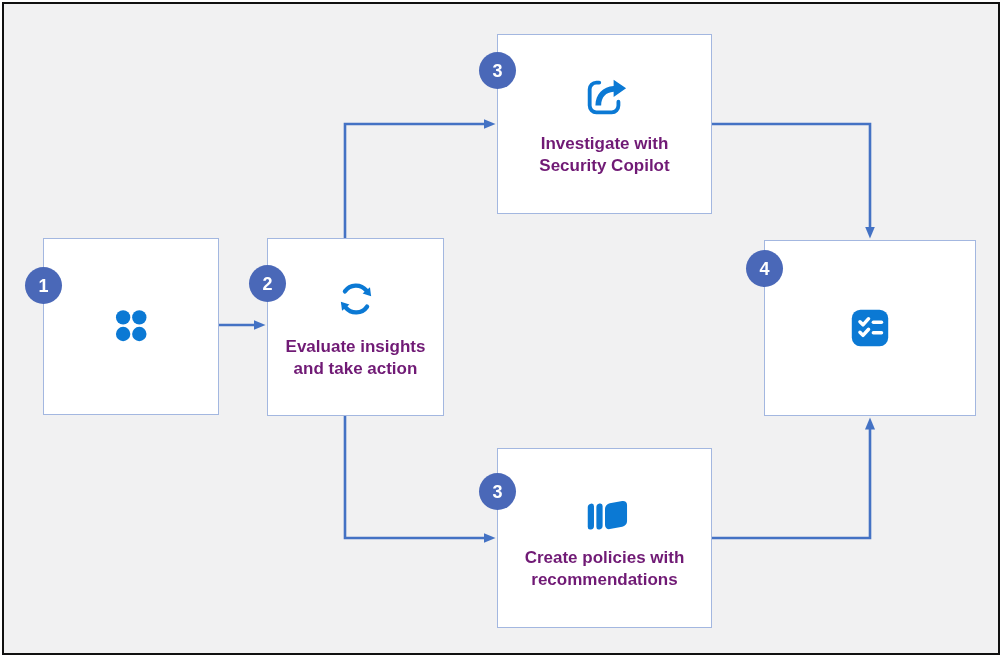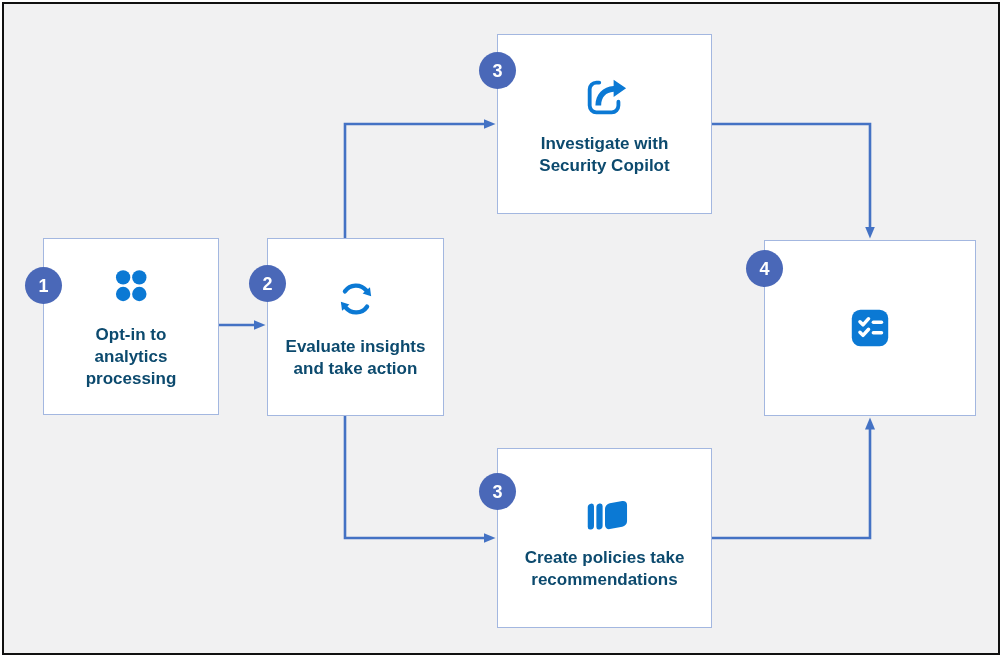--- a/index.html
+++ b/index.html
@@ -72,21 +72,21 @@
 
   .node-icon {
     height: 48px;
     display: flex;
     align-items: center;
     justify-content: center;
   }
   .node-label {
     font-size: 17px;
     font-weight: 700;
-    color: #0c4a6e;
+    color: #701a75;
     text-align: center;
     line-height: 1.28;
   }
   .node-opt-in .node-label          { max-width: 112px; }
   .node-evaluate .node-label        { max-width: 152px; }
   .node-investigate .node-label     { max-width: 152px; }
   .node-create-policies .node-label { max-width: 186px; }
   .node-track-posture .node-label   { max-width: 186px; }
 </style>
 </head>
@@ -116,21 +116,20 @@
         <div class="node-icon">
           <svg viewBox="0 0 48 48" width="42" height="42">
             <g fill="#0b79d4">
               <circle cx="15" cy="13" r="8.2"></circle>
               <circle cx="33.5" cy="13" r="8.2"></circle>
               <circle cx="15" cy="32" r="8.2"></circle>
               <circle cx="33.5" cy="32" r="8.2"></circle>
             </g>
           </svg>
         </div>
-        <div class="node-label">Opt-in to analytics processing</div>
       </div>
 
       <div class="node node-evaluate">
         <div class="badge">2</div>
         <div class="node-icon">
           <svg viewBox="0 0 48 48" width="46" height="46">
             <g stroke="#0b79d4" stroke-width="4.6" fill="none" stroke-linecap="round">
               <path d="M 12.5 16 A 14 14 0 0 1 34.7 15"></path>
               <path d="M 35.5 32 A 14 14 0 0 1 13.3 33"></path>
             </g>
@@ -158,21 +157,21 @@
         <div class="badge">3</div>
         <div class="node-icon">
           <svg viewBox="0 0 48 48" width="46" height="46">
             <g fill="#0b79d4" transform="skewY(-10)">
               <rect x="6" y="19" width="6.5" height="27" rx="3.2"></rect>
               <rect x="15" y="20.5" width="6.5" height="27" rx="3.2"></rect>
               <rect x="24" y="22" width="23" height="27" rx="5"></rect>
             </g>
           </svg>
         </div>
-        <div class="node-label">Create policies take recommendations</div>
+        <div class="node-label">Create policies with recommendations</div>
       </div>
 
       <div class="node node-track-posture">
         <div class="badge">4</div>
         <div class="node-icon">
           <svg viewBox="0 0 48 48" width="46" height="46">
             <rect x="5" y="5" width="38" height="38" rx="9" fill="#0b79d4"></rect>
             <g stroke="#ffffff" stroke-width="3.6" fill="none" stroke-linecap="round" stroke-linejoin="round">
               <path d="M 13.5 17.5 l 3.2 3.2 5.8 -6.4"></path>
               <path d="M 27.5 18 h 8.5"></path>

